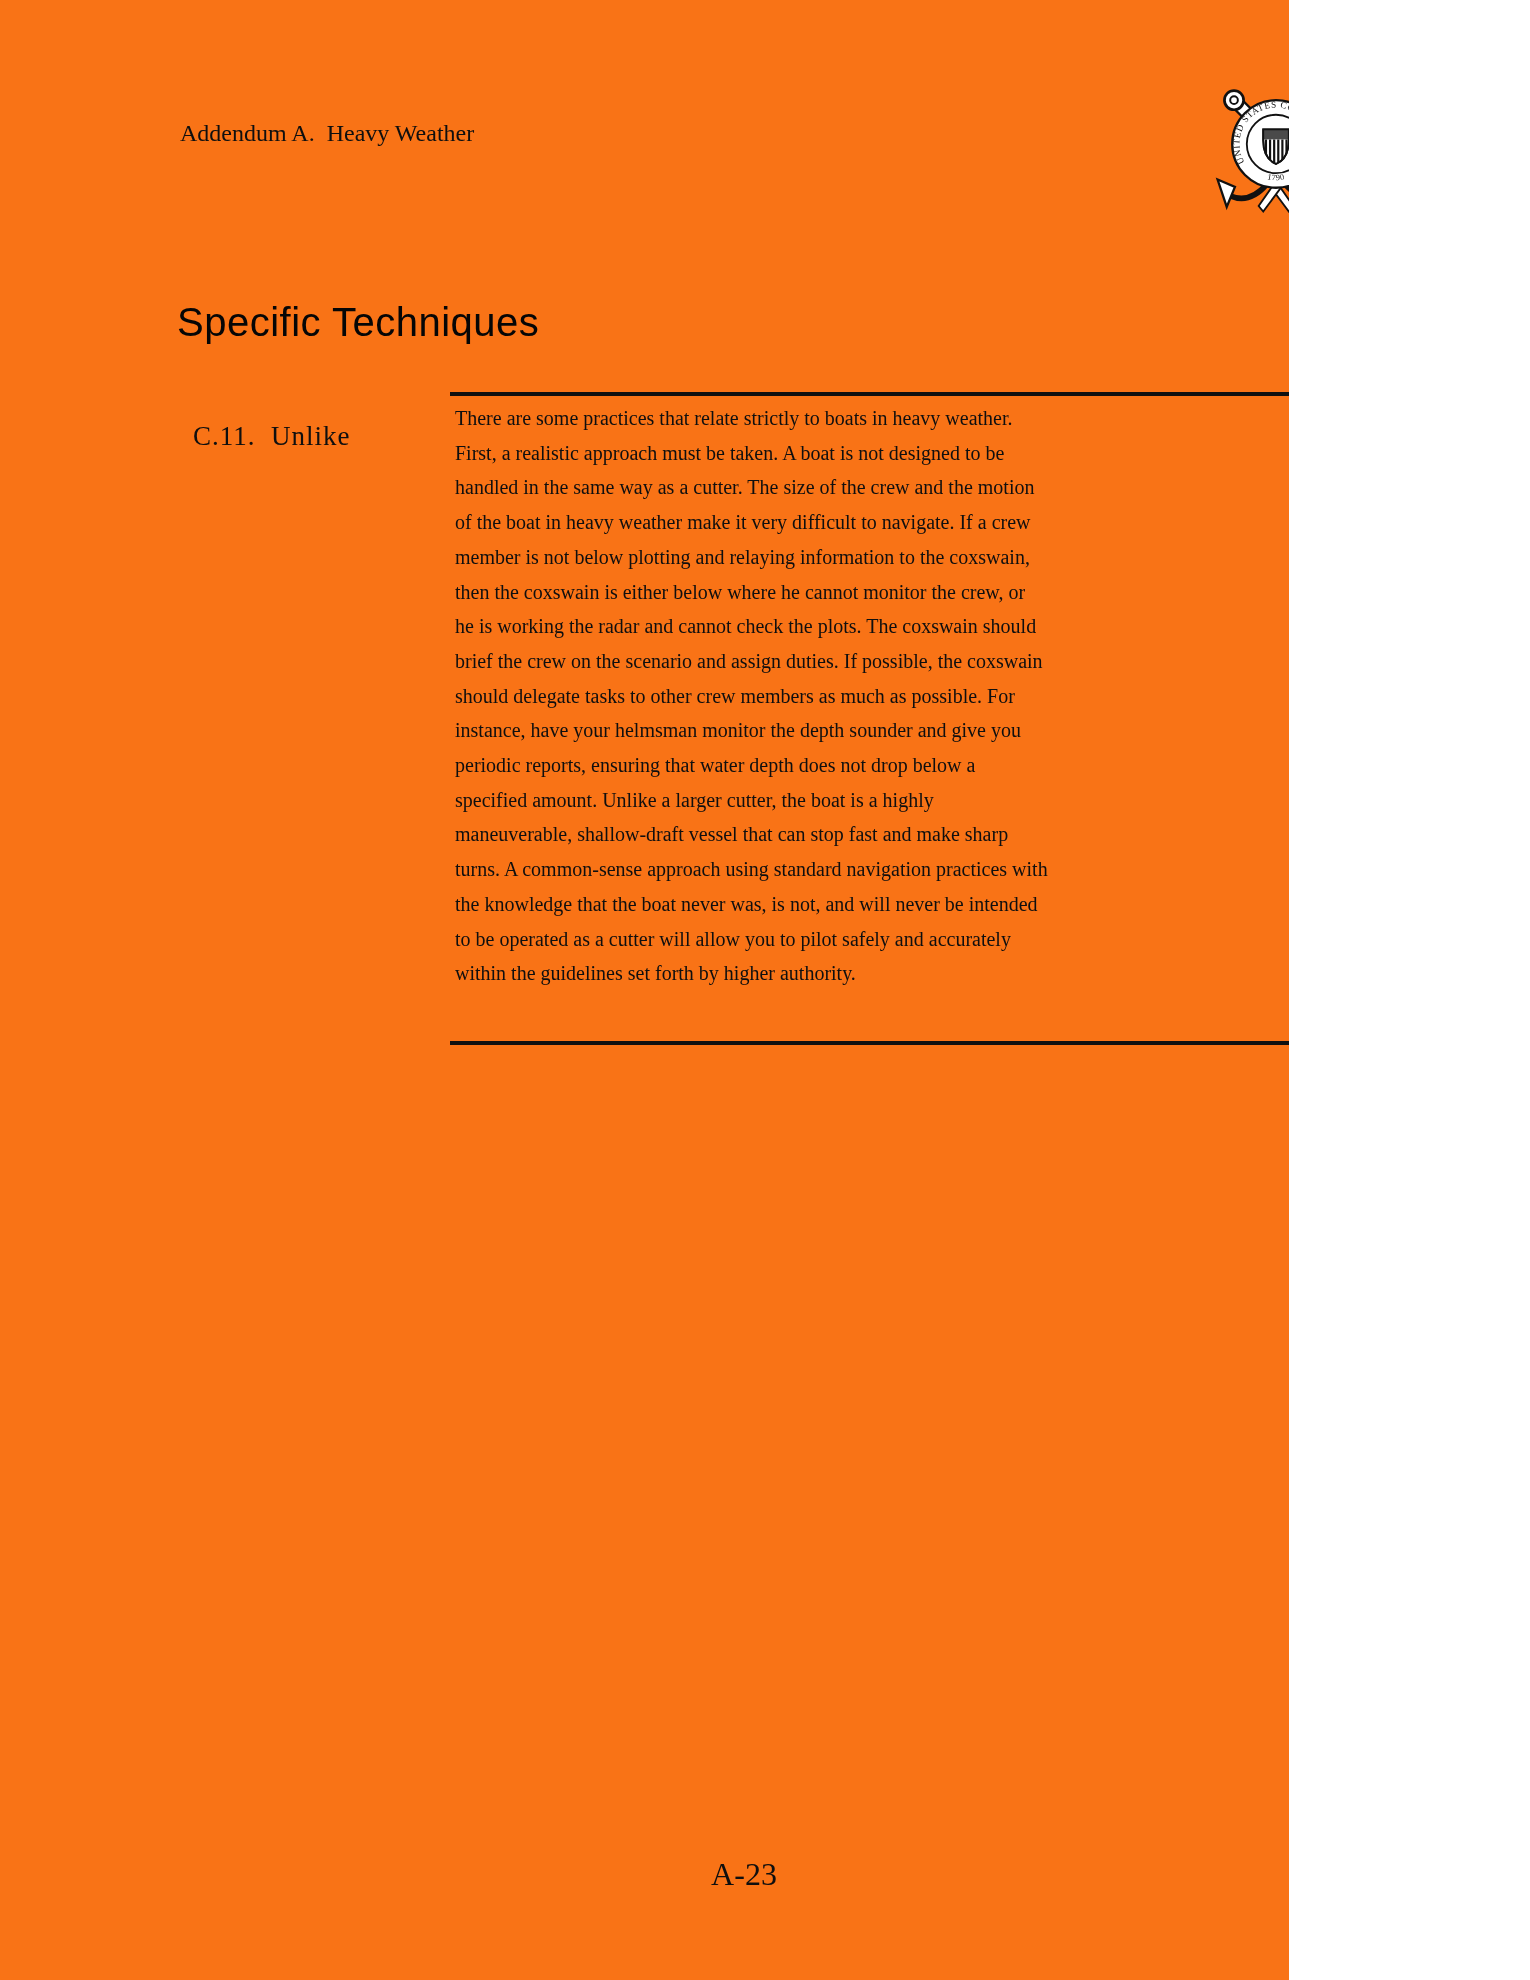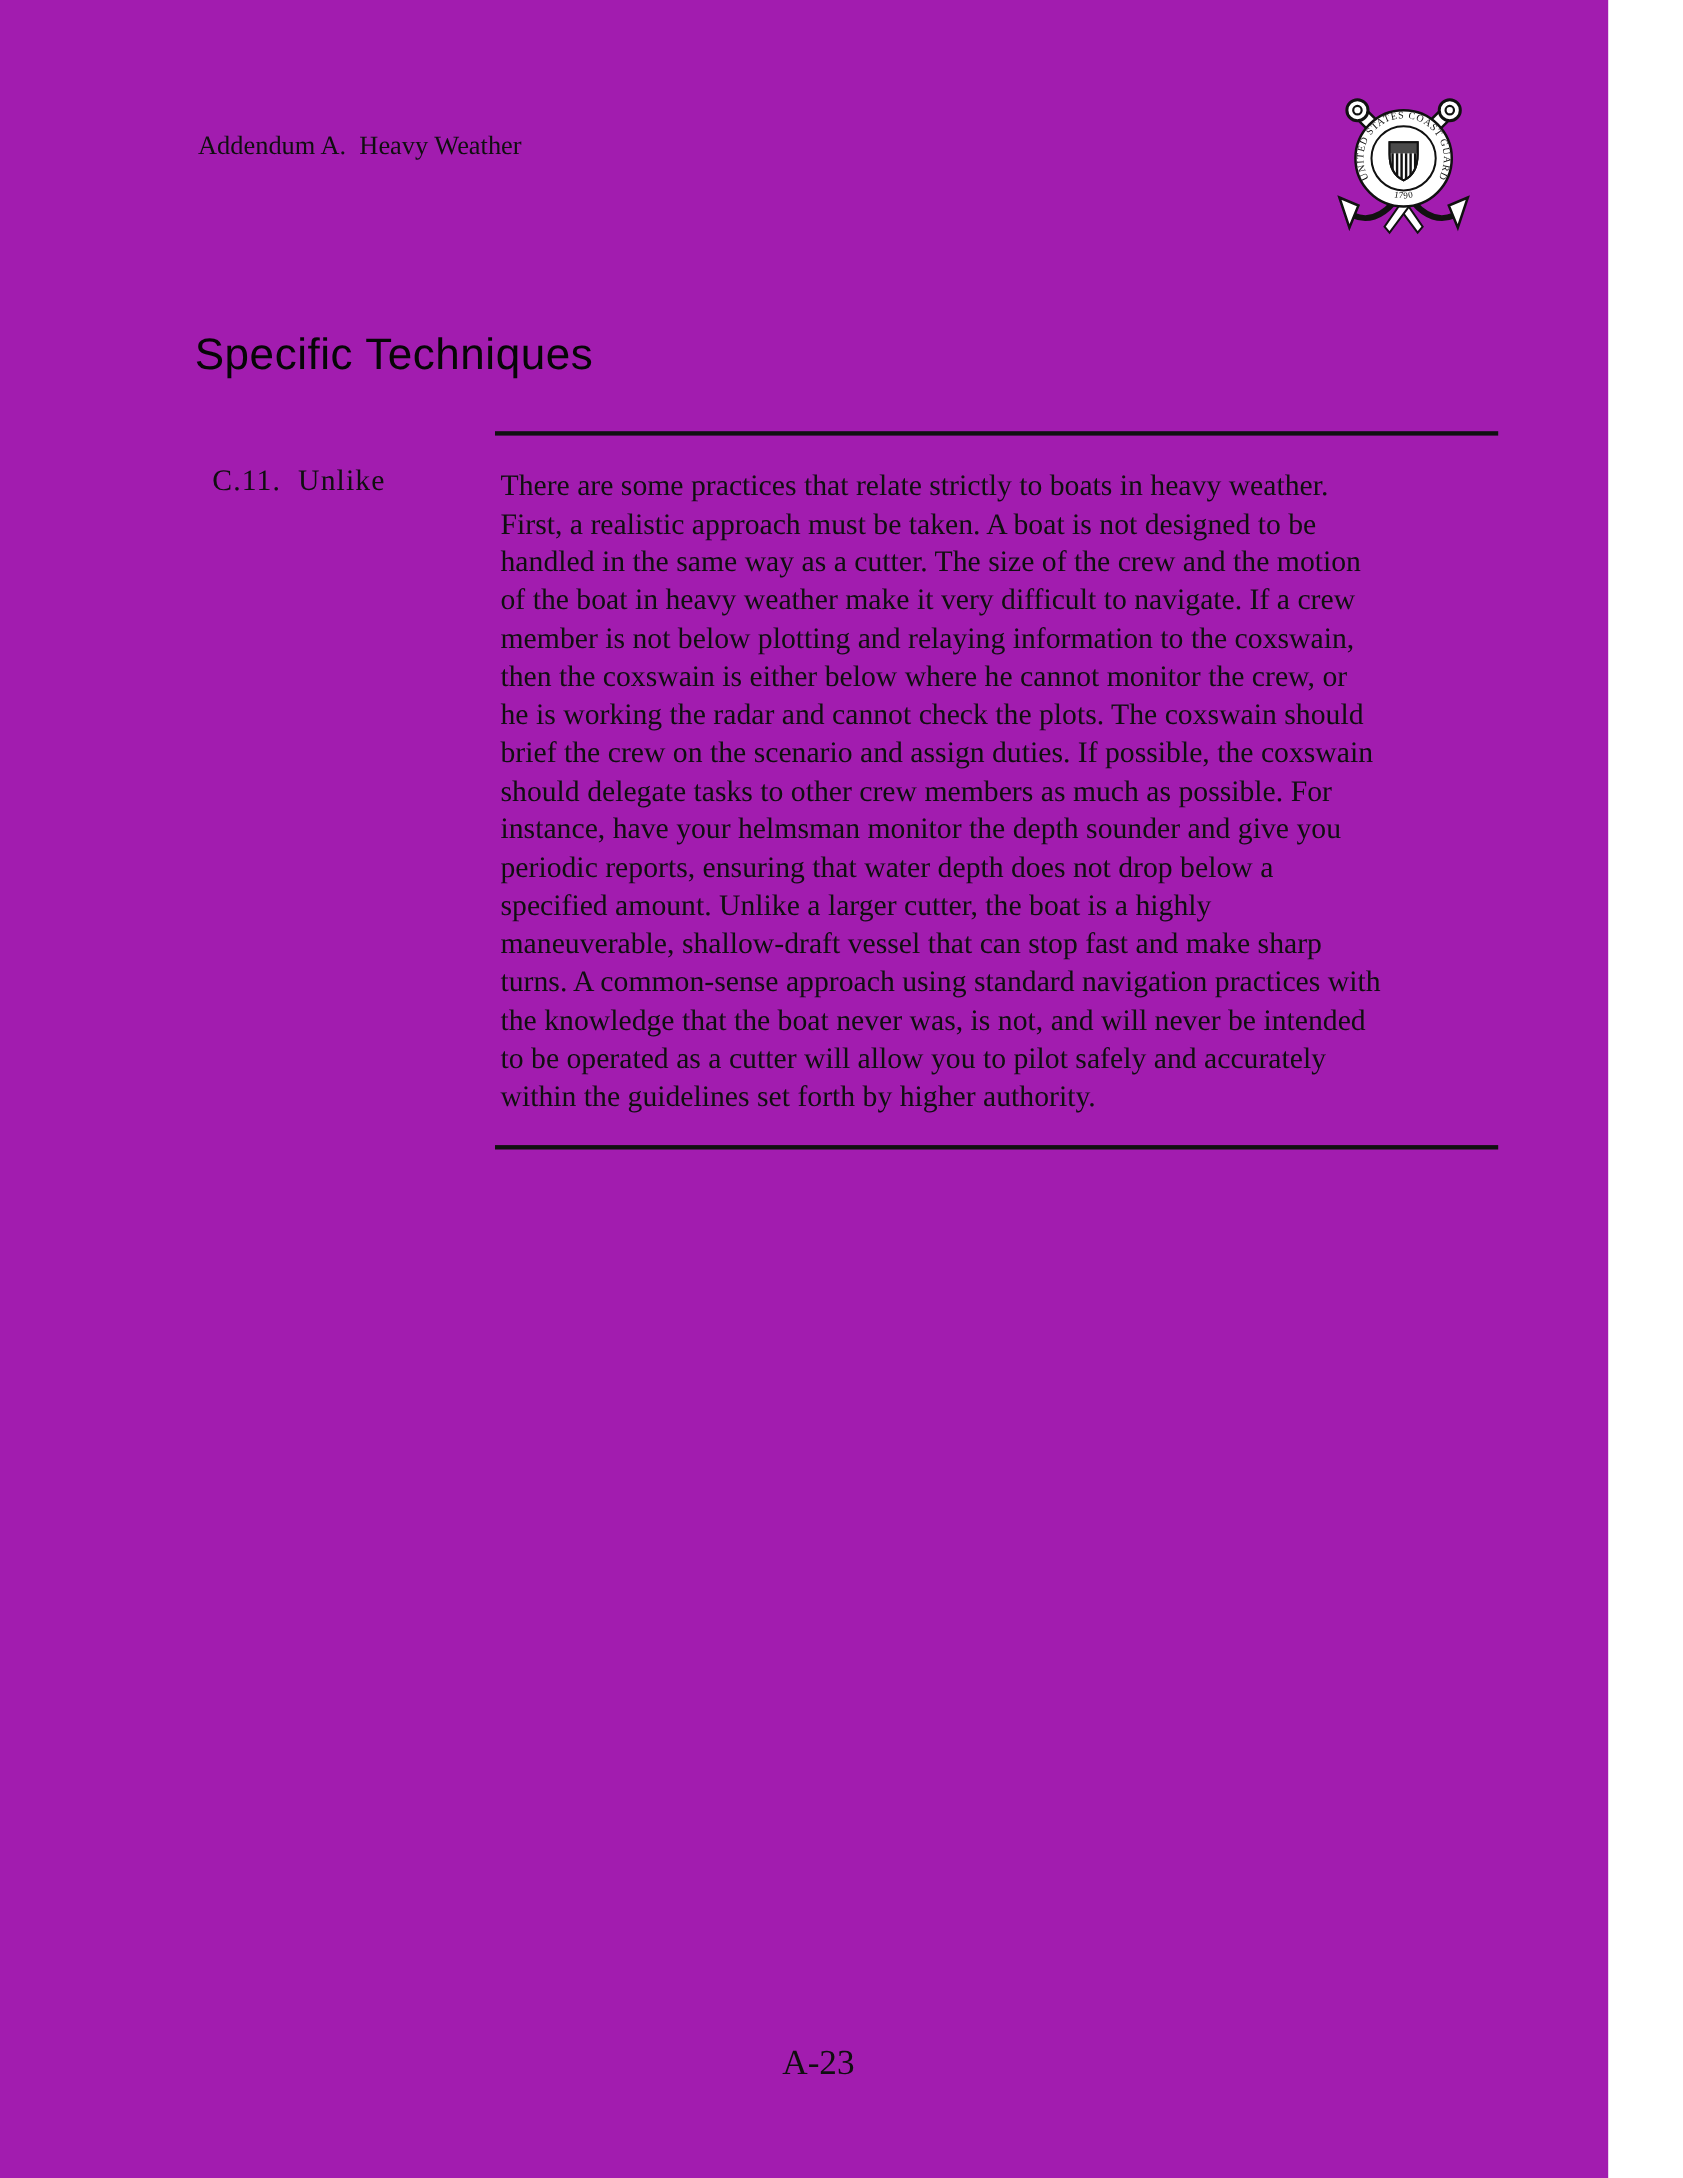--- a/index.html
+++ b/index.html
@@ -2,25 +2,26 @@
 <html><head>
 <meta charset="utf-8">
 <style>
   html, body {
     margin: 0;
     padding: 0;
     background: #ffffff;
   }
   .page {
     position: relative;
-    width: 1462px;
+    width: 1273px;
     height: 1980px;
-    background: #a21caf;
+    background: #f97316;
     overflow: hidden;
     color: #0f0f0f;
+    padding-left: 16px;
   }
   .header-text {
     position: absolute;
     left: 180px;
     top: 118px;
     font-family: "Liberation Serif", serif;
     font-size: 24px;
     line-height: 30px;
     white-space: pre;
     color: #0f0f0f;
@@ -57,24 +58,24 @@
     top: 421px;
     font-family: "Liberation Serif", serif;
     font-size: 27px;
     letter-spacing: 1px;
     white-space: pre;
     color: #0f0f0f;
   }
   .section-body {
     position: absolute;
     left: 455px;
-    top: 424px;
+    top: 401px;
     width: 910px;
     font-family: "Liberation Serif", serif;
-    font-size: 27px;
+    font-size: 20px;
     line-height: 34.7px;
     white-space: pre-line;
     color: #0f0f0f;
   }
   .page-number {
     position: absolute;
     left: 744px;
     top: 1856px;
     transform: translateX(-50%);
     font-family: "Liberation Serif", serif;

